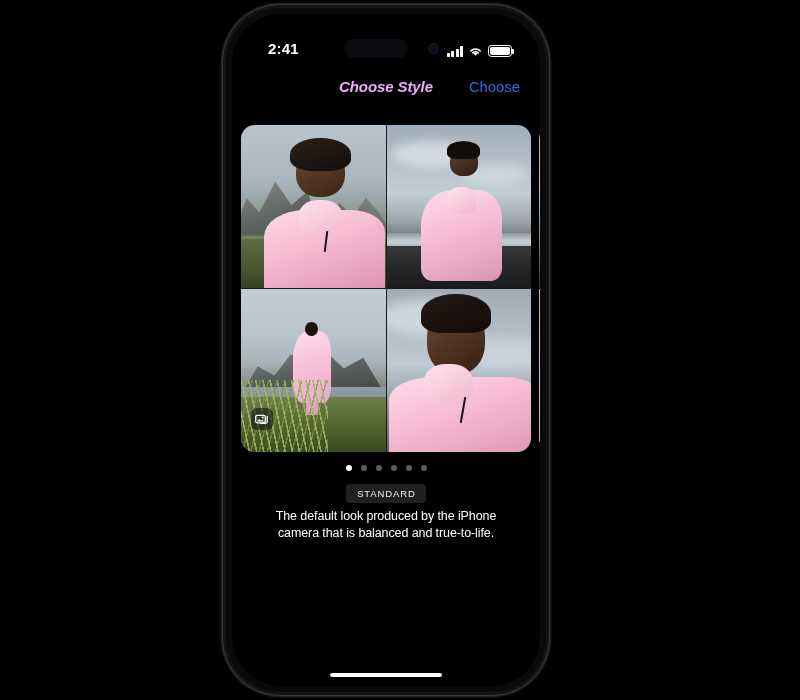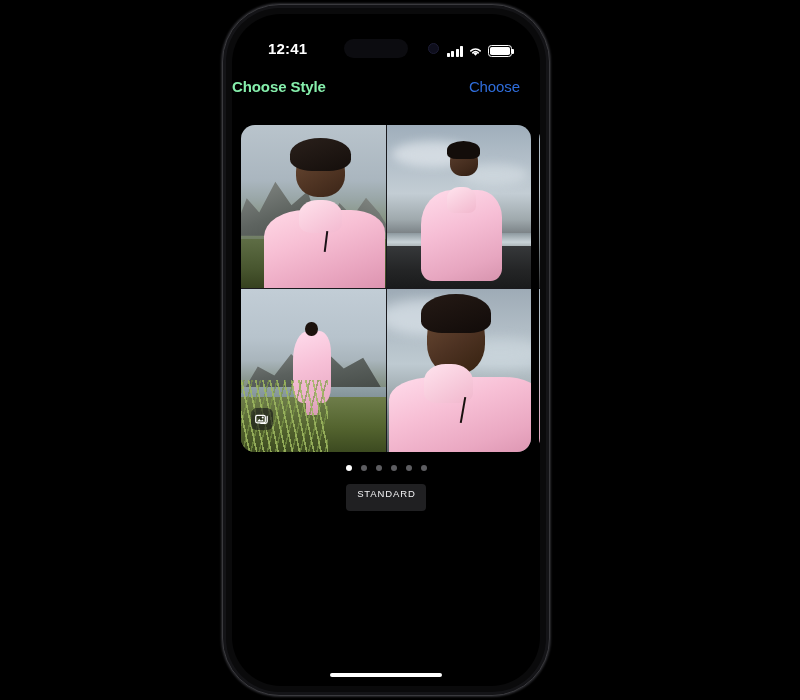--- a/index.html
+++ b/index.html
@@ -147,25 +147,27 @@
     left: 0;
     top: 57px;
     width: 308px;
     height: 32px;
   }
   .nav-title {
     position: absolute;
     left: 0;
     right: 0;
     top: 0;
+    text-align: center;
     font-size: 15px;
     font-weight: bold;
-    color: #86efac;
+    color: #f0abfc;
     line-height: 32px;
     letter-spacing: -0.1px;
+    font-style: italic;
   }
   .nav-cancel {
     position: absolute;
     right: 20px;
     top: 0;
     font-size: 15px;
     color: #2f6ddb;
     line-height: 32px;
     cursor: pointer;
     letter-spacing: -0.1px;
@@ -462,21 +464,21 @@
     top: 470px;
     width: 308px;
     display: flex;
     justify-content: center;
   }
   .style-pill {
     background: #202022;
     color: #f2f2f4;
     font-size: 9.5px;
     letter-spacing: 0.9px;
-    padding: 4px 10px 12px 11px;
+    padding: 4px 10px 4px 11px;
     border-radius: 4px;
     font-weight: 500;
   }
 
   
   .description {
     position: absolute;
     left: 24px;
     top: 494px;
     width: 260px;
@@ -523,21 +525,21 @@
 </head>
 <body>
 
 <div id="stage">
 
   <div class="phone-frame"></div>
 
   <div class="phone-screen">
 
     <div class="status-bar">
-      <div class="status-time">12:41</div>
+      <div class="status-time">2:41</div>
       <div class="dynamic-island"></div>
       <div class="camera-dot"></div>
 
       <div class="status-right">
         <div class="signal-bars">
           <i></i>
             <i></i>
             <i></i>
             <i></i>
         </div>
@@ -631,18 +633,19 @@
       <div class="dot"></div>
       <div class="dot"></div>
       <div class="dot"></div>
       <div class="dot"></div>
     </div>
 
     <div class="style-pill-wrap">
       <div class="style-pill">STANDARD</div>
     </div>
 
+    <div class="description">The default look produced by the iPhone camera that is balanced and true-to-life.</div>
 
 
     <div class="home-indicator"></div>
 
   </div>
 </div>
 
 </body></html>

